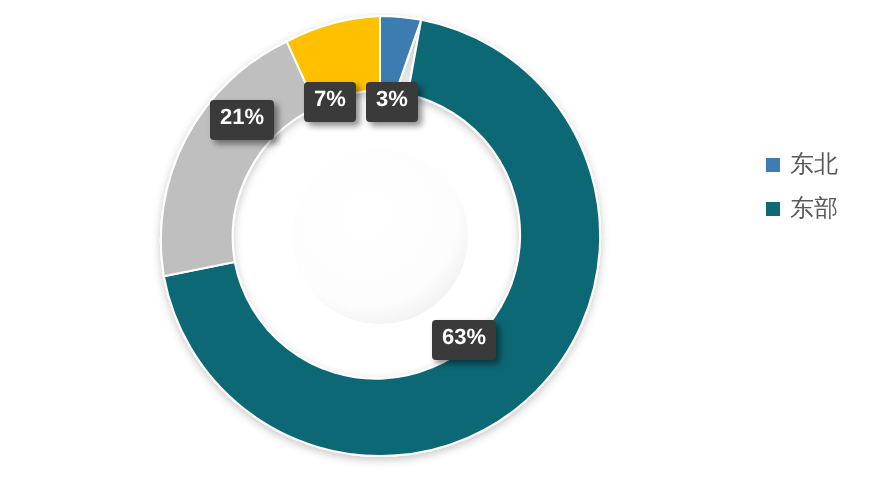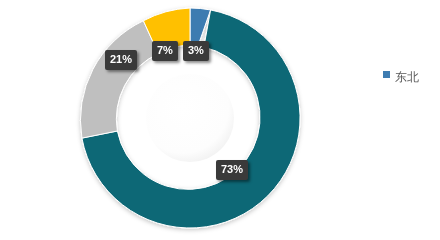--- a/index.html
+++ b/index.html
@@ -61,20 +61,21 @@
 
   
   #legend {
     position: absolute;
     left: 383px;
     top: 71px;
     width: 57px;
   }
   .legend-row {
     display: flex;
+    align-items: center;
     height: 22px;
   }
   .legend-swatch {
     width: 7px;
     height: 7px;
     flex: 0 0 7px;
     margin-right: 5px;
   }
   .legend-label {
     font-size: 12px;
@@ -116,28 +117,32 @@
 
       <circle cx="190" cy="118" r="44" fill="url(#hole-grad)"></circle>
     </svg>
 
     <div class="data-label" id="label-xibu">7%</div>
 
     <div class="data-label" id="label-dongbei">3%</div>
 
     <div class="data-label" id="label-zhongbu">21%</div>
 
-    <div class="data-label" id="label-dongbu">73%</div>
+    <div class="data-label" id="label-dongbu">63%</div>
   </div>
 
   <div id="legend">
 
     <div class="legend-row">
       <span class="legend-swatch" style="background:#3E7CB1"></span>
       <span class="legend-label">东北</span>
     </div>
 
+    <div class="legend-row">
+      <span class="legend-swatch" style="background:#0F6876"></span>
+      <span class="legend-label">东部</span>
+    </div>
 
 
 
   </div>
 
 </div>
 
 </body></html>

